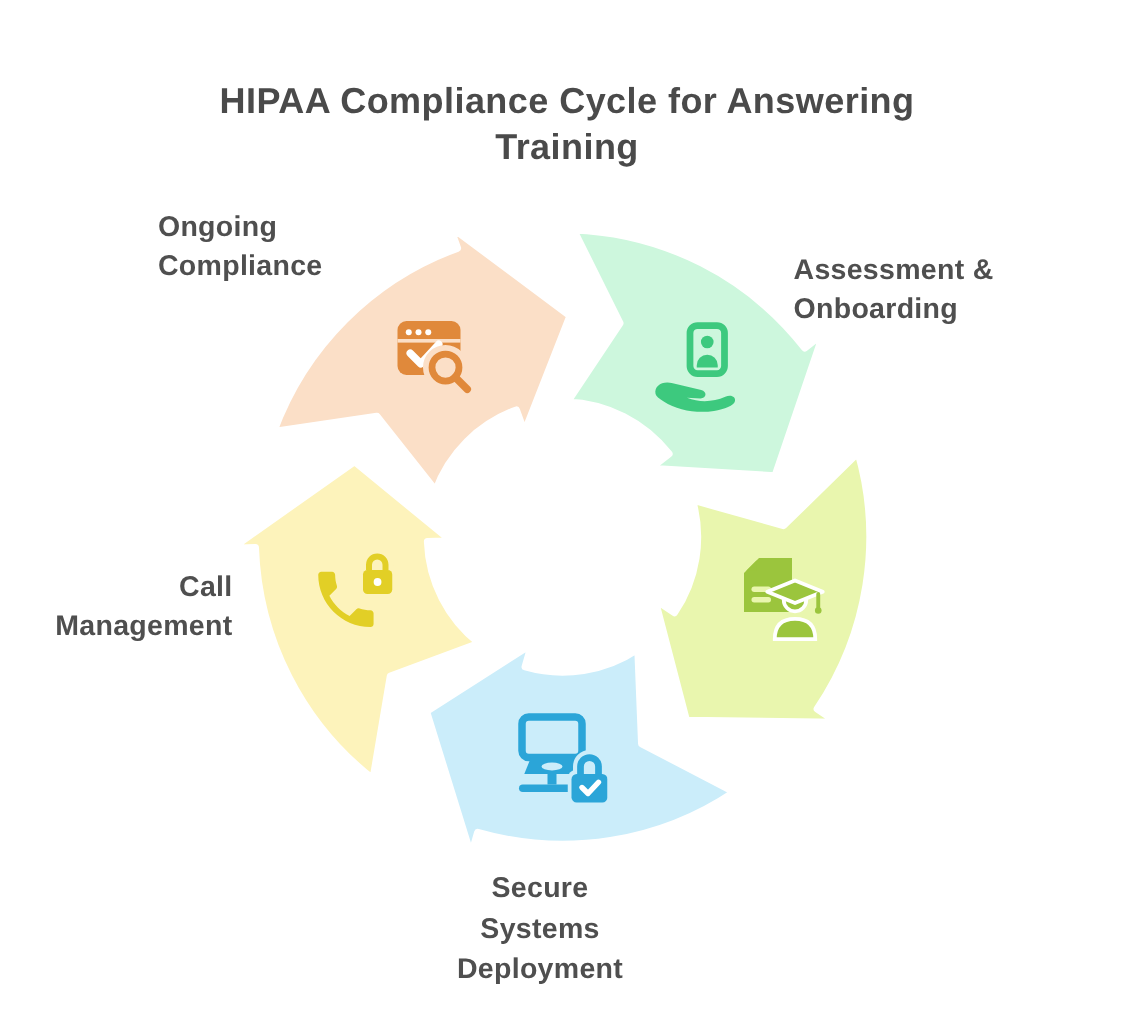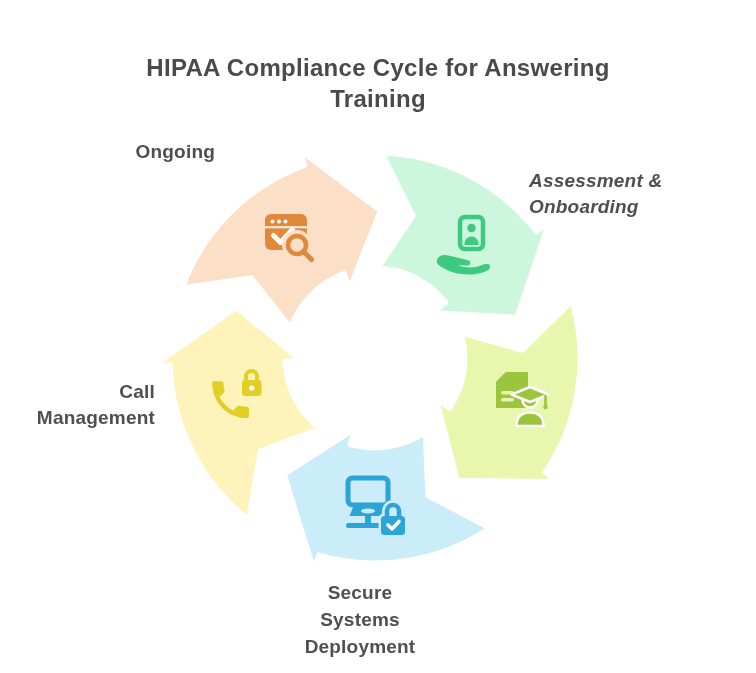--- a/index.html
+++ b/index.html
@@ -12,21 +12,21 @@
     position:absolute;left:0;top:52px;width:756px;text-align:center;
     font-size:24px;font-weight:bold;line-height:31px;color:var(--title-color,#4a4a4a);
     letter-spacing:.3px;
   }
   .stage-label{
     position:absolute;font-size:19px;font-weight:bold;line-height:26px;
     color:var(--label-color,#4f4f4f);letter-spacing:.2px;white-space:nowrap;
   }
   .stage-label span{display:block;}
   .lbl-ongoing{right:540px;top:139px;text-align:left;}
-  .lbl-assessment{left:529px;top:168px;text-align:left;font-style:italic;}
+  .lbl-assessment{left:529px;top:168px;text-align:left;}
   .lbl-staff{left:589px;top:385px;text-align:left;}
   .lbl-secure{left:360px;top:579px;transform:translateX(-50%);text-align:center;line-height:27px;}
   .lbl-call{right:600px;top:379px;text-align:right;margin-left:24px;}
   .icon-box{position:absolute;width:64px;height:64px;}
   .icon-box svg{display:block;width:64px;height:64px;}
   .ic-ongoing{left:256px;top:202px;}
   .ic-assessment{left:432px;top:212px;}
   .ic-staff{left:488px;top:366px;}
   .ic-secure{left:341px;top:472px;}
   .ic-call{left:201px;top:361px;}
@@ -48,20 +48,21 @@
       </g>
   </svg>
 
   <div class="title">
     <span>HIPAA Compliance Cycle for Answering</span><br>
     <span>Training</span>
   </div>
 
   <div class="stage-label lbl-ongoing">
     <span>Ongoing</span>
+    <span>Compliance</span>
   </div>
   <div class="stage-label lbl-assessment">
     <span>Assessment &amp;</span>
     <span>Onboarding</span>
   </div>
   <div class="stage-label lbl-secure">
     <span>Secure</span>
     <span>Systems</span>
     <span>Deployment</span>
   </div>

